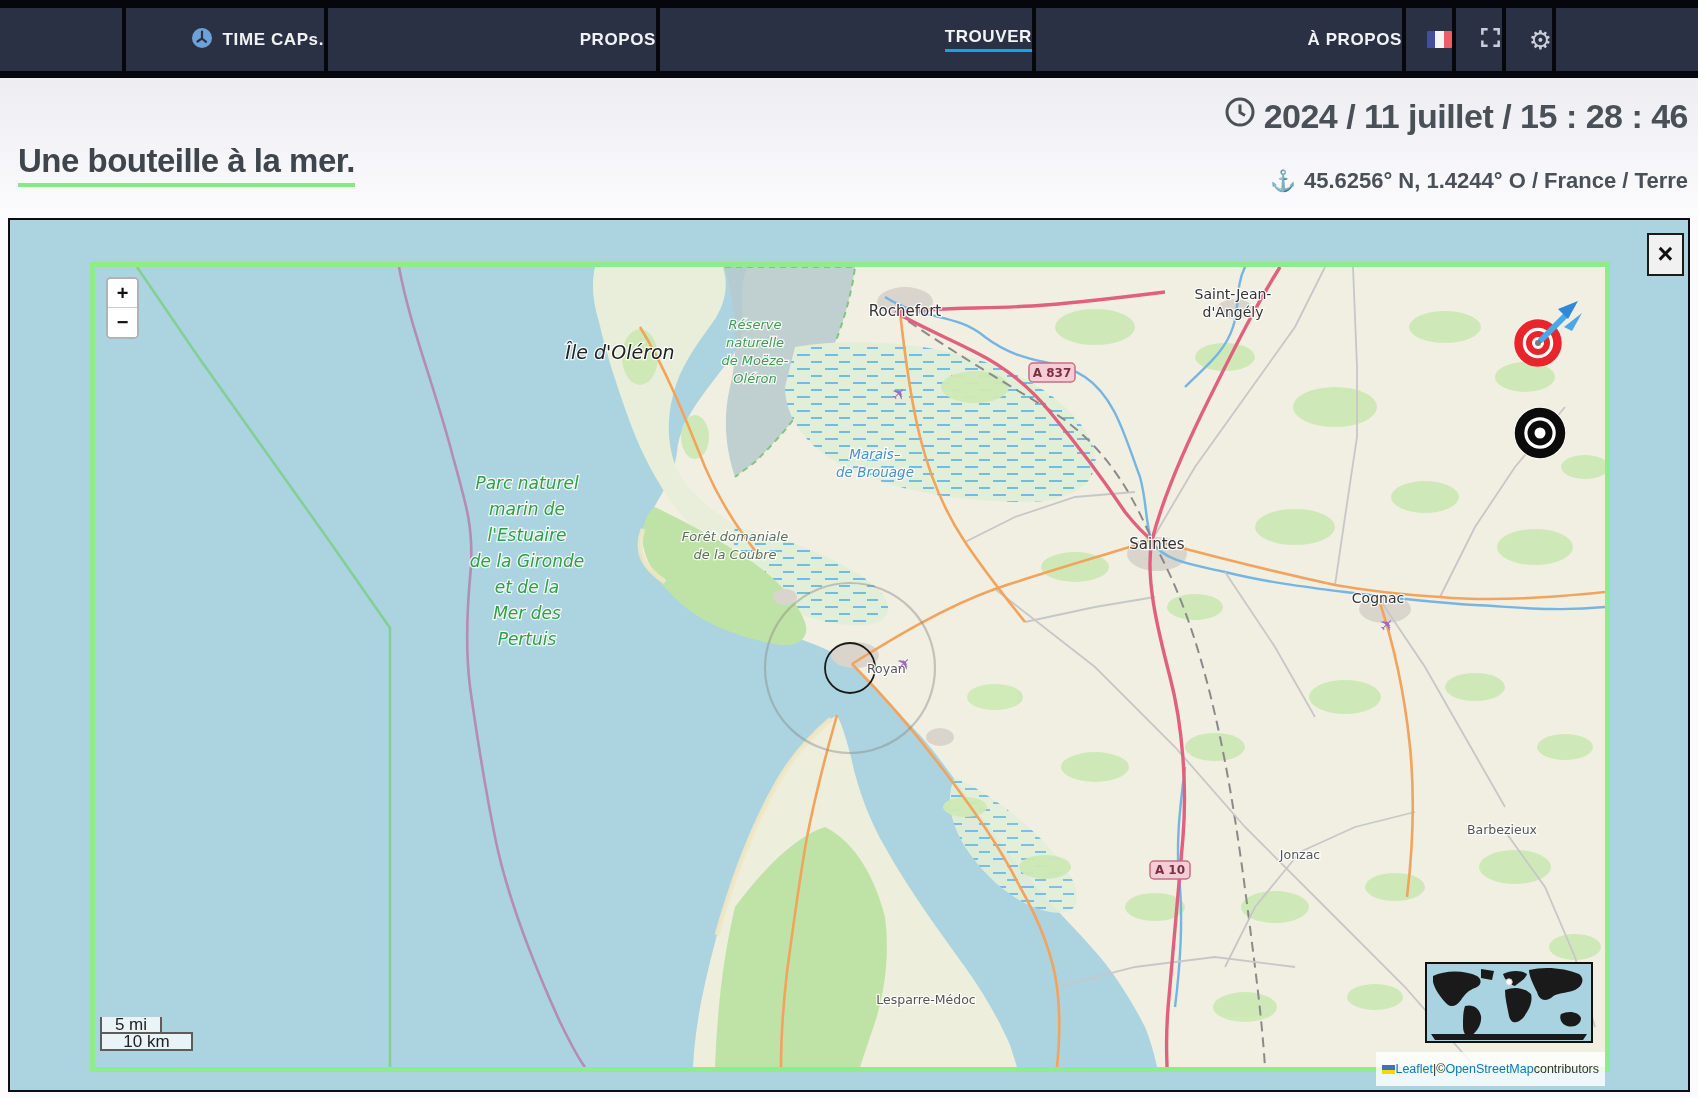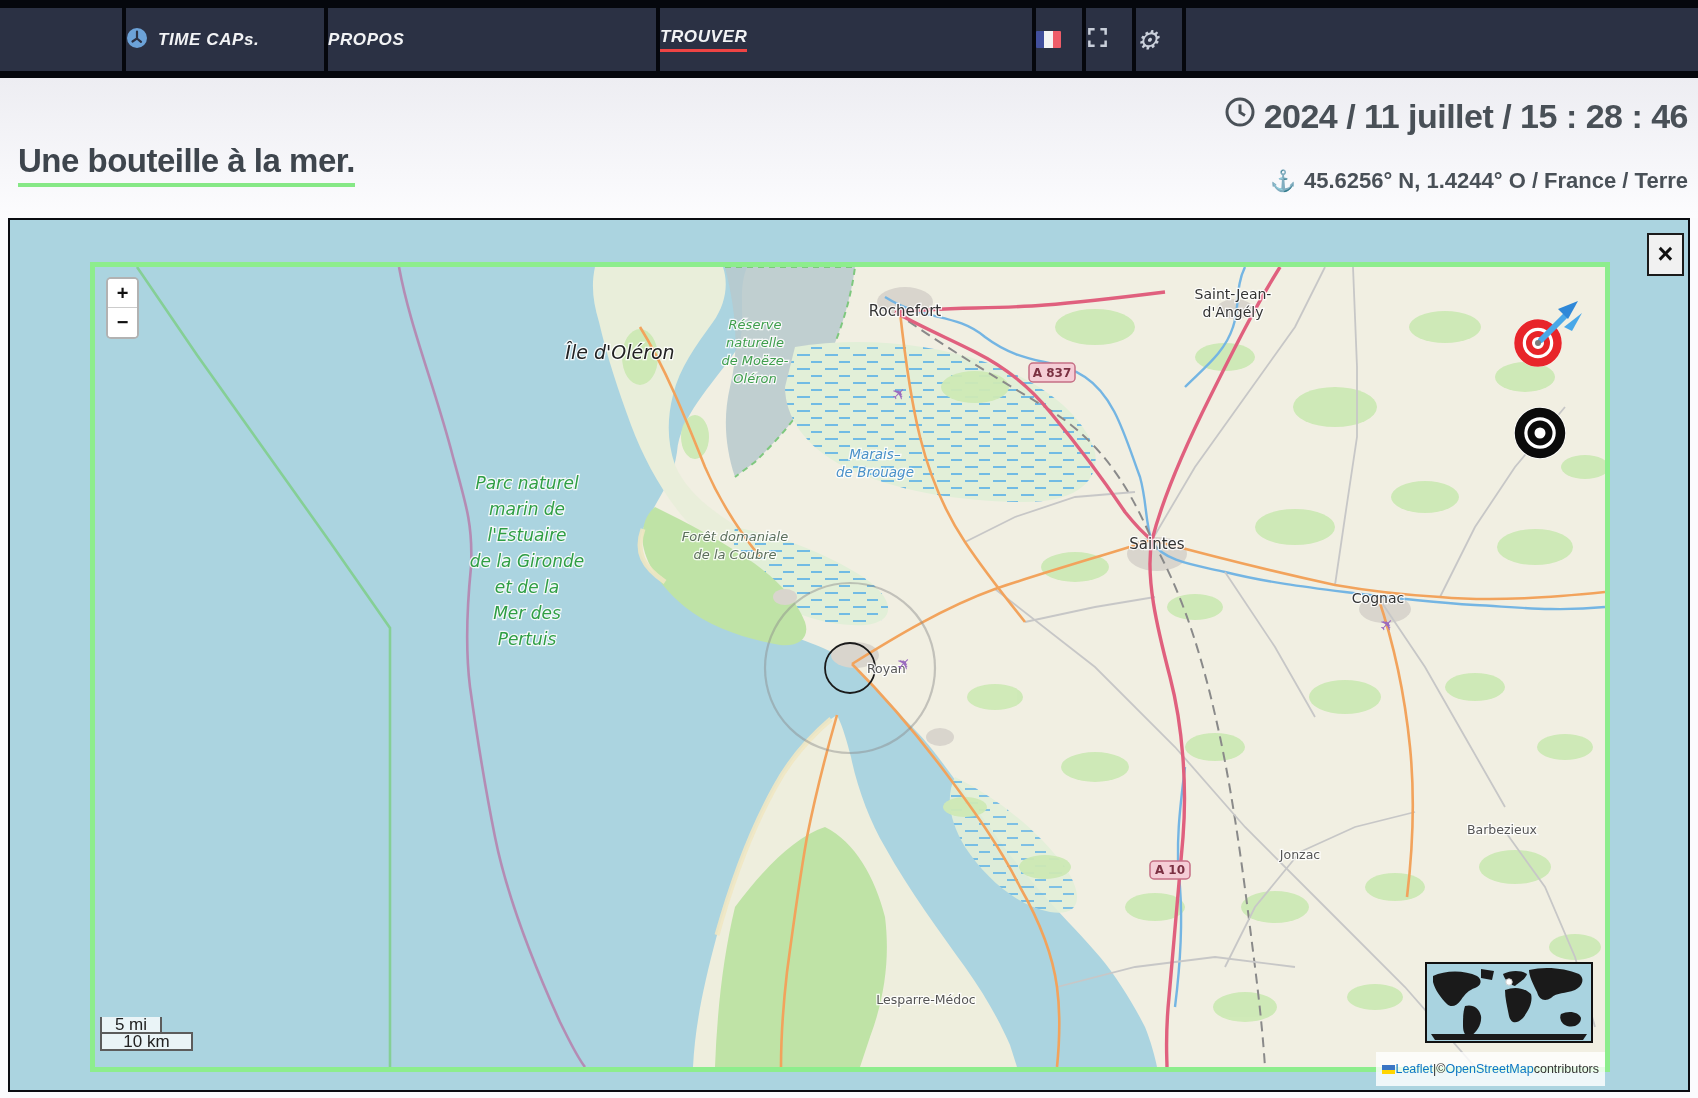--- a/index.html
+++ b/index.html
@@ -1,25 +1,25 @@
 <!DOCTYPE html>
 <html><head>
 <meta charset="utf-8">
 <style>
   * { margin:0; padding:0; box-sizing:border-box; }
   html,body { width:1698px; height:1098px; background:#fbfbfd; font-family:"Liberation Sans", sans-serif; overflow:hidden; }
 
   
   .navbar { height:78px; background:#05070d; display:flex; gap:4px; padding:8px 0 7px 0; }
-  .nav-cell { background:#2b3144; height:63px; display:flex; align-items:center; justify-content:flex-start; gap:10px;font-style:italic; }
+  .nav-cell { background:#2b3144; height:63px; display:flex; align-items:center; justify-content:flex-end; gap:10px; }
   .nav-cell .lbl { color:#f2f3f5; font-weight:bold; font-size:17px; letter-spacing:0.6px; }
   .w-sp1 { width:122px; } .w-tc { width:198px; } .w-je { width:328px; }
   .w-tr { width:372px; } .w-ap { width:366px; }
   .w-ic { width:46px; } .w-sp2 { flex:1; }
-  .nav-cell.active .lbl { border-bottom:3px solid #ef4444; padding-bottom:2px; }
+  .nav-cell.active .lbl { border-bottom:3px solid #0ea5e9; padding-bottom:2px; }
   .flag-fr { width:25px; height:17px; display:flex; border-radius:1px; overflow:hidden; }
   .flag-fr i { flex:1; } .flag-fr i:nth-child(1){background:#414f9c;} .flag-fr i:nth-child(2){background:#f4f4f4;} .flag-fr i:nth-child(3){background:#ee5d68;}
   .gear-glyph { color:#c9cfda; font-size:26px; line-height:1; }
 
   
   .header { position:relative; height:140px; background:linear-gradient(#ededf2, #fcfcfe); }
   .page-title { position:absolute; left:18px; top:64px; font-size:33px; font-weight:bold; color:#3e454d;
                 border-bottom:4px solid #86e886; padding-bottom:3px; letter-spacing:-0.5px; }
   .dt-line { position:absolute; right:10px; top:18px; display:flex; align-items:center; gap:8px;
              font-size:34px; font-weight:bold; color:#495057; letter-spacing:-0.5px;text-align:right; }
@@ -79,20 +79,23 @@
           <path d="M11 4.5 L11 11.5 L6.5 14.5 M11 11.5 L15 14.8" stroke="#2b3144" stroke-width="2.2" fill="none" stroke-linecap="round"></path>
         </svg>
     </span>
     <span class="lbl">TIME CAPs.</span>
   </div>
   <div class="nav-cell w-je">
     <span class="lbl">PROPOS</span>
   </div>
   <div class="nav-cell w-tr active">
     <span class="lbl">TROUVER</span>
+  </div>
+  <div class="nav-cell w-ap">
+    <span class="lbl">À PROPOS</span>
   </div>
   <div class="nav-cell w-ic">
     <span class="flag-fr">
         <i></i>
         <i></i>
         <i></i>
       </span>
   </div>
   <div class="nav-cell w-ic">
     <span>

